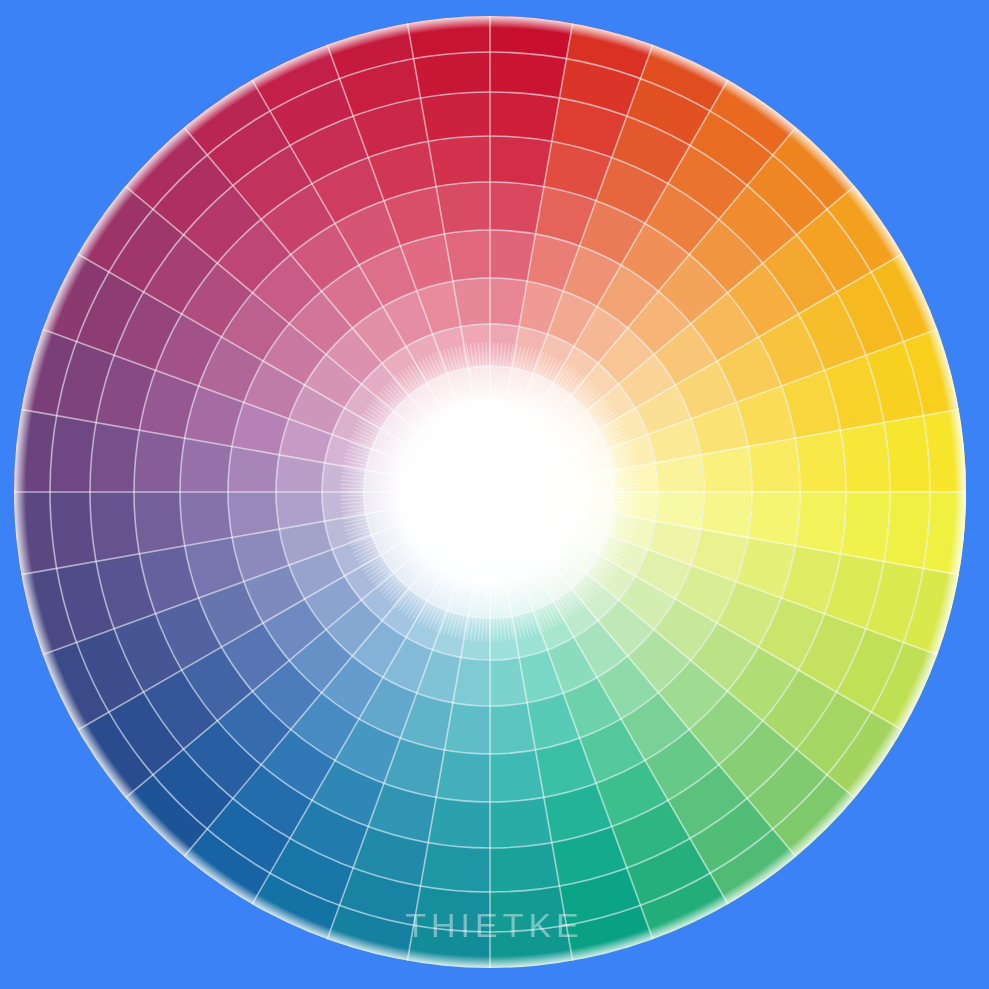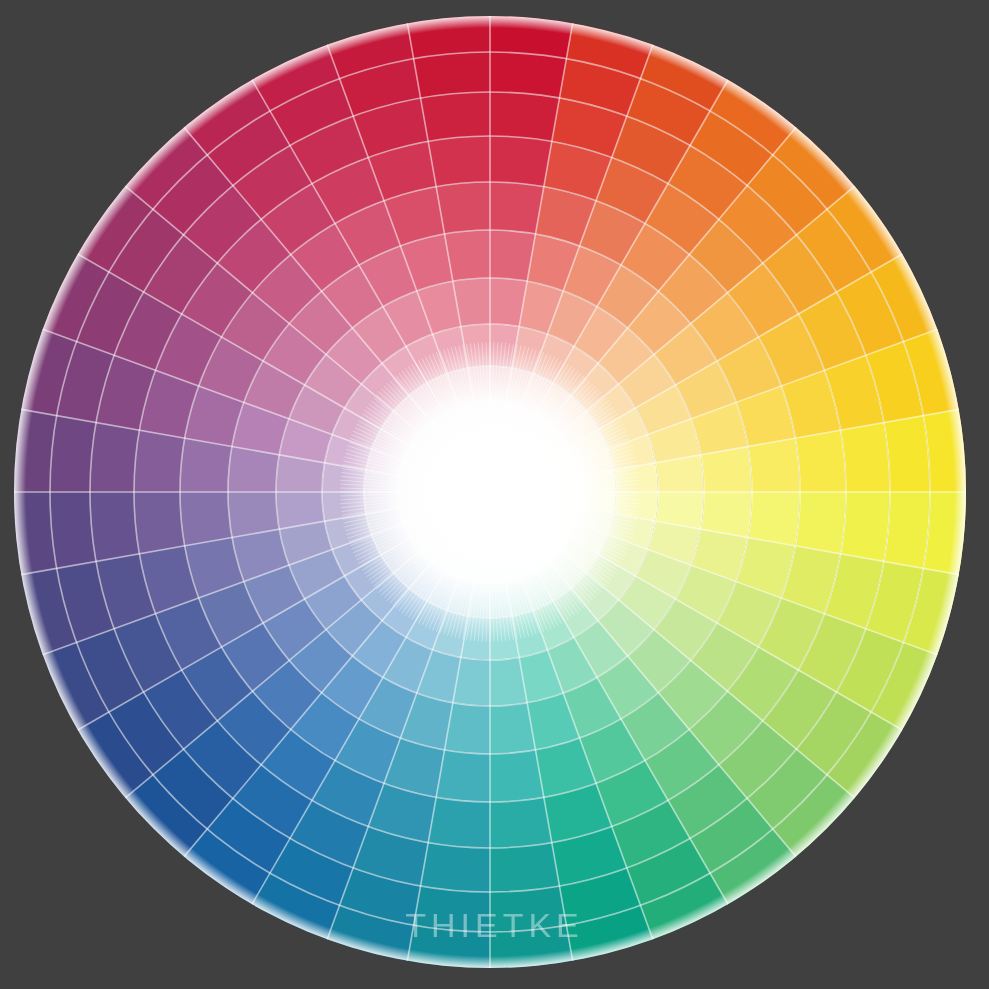--- a/index.html
+++ b/index.html
@@ -10,21 +10,21 @@
   body {
     width: 989px;
     height: 989px;
     font-family: "Liberation Sans", sans-serif;
     overflow: hidden;
   }
   #stage {
     position: relative;
     width: 989px;
     height: 989px;
-    background: #404040;
+    background: #3b82f6;
   }
   #wheel-svg {
     position: absolute;
     left: 0;
     top: 0;
     width: 989px;
     height: 989px;
     display: block;
   }
   #watermark {

